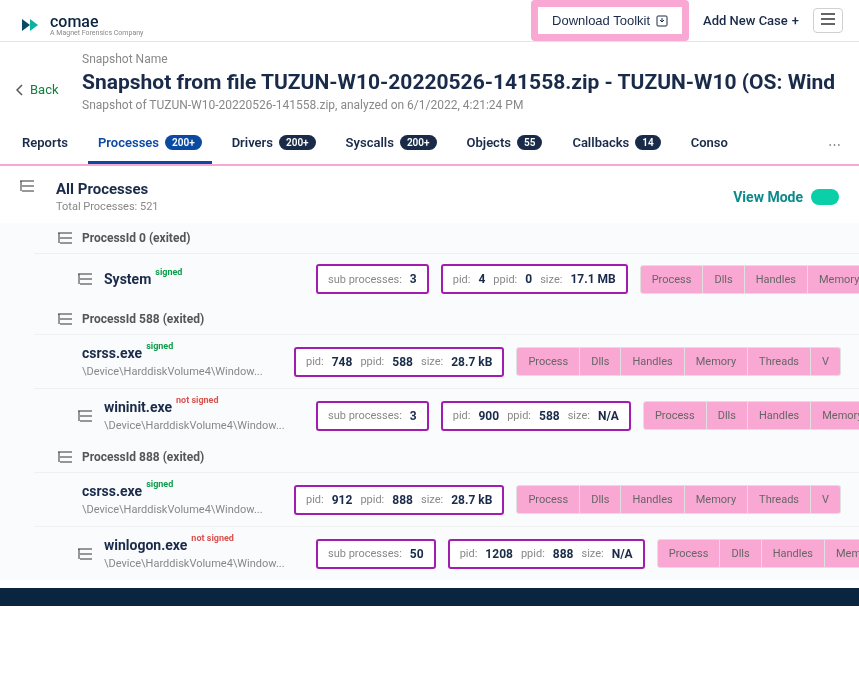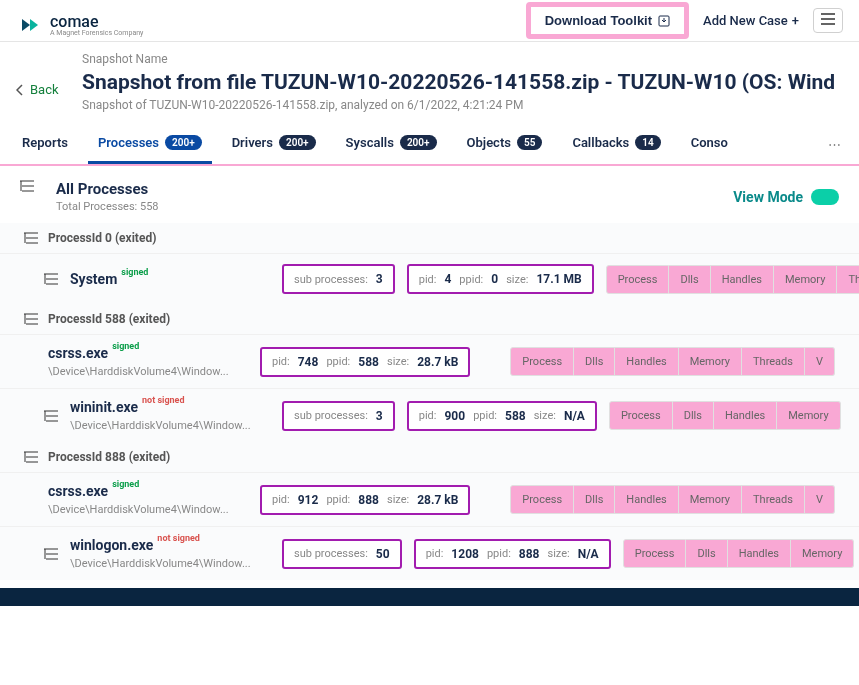--- a/index.html
+++ b/index.html
@@ -3,42 +3,42 @@
 <meta charset="utf-8">
 <style>
 * { margin: 0; padding: 0; box-sizing: border-box; }
 body { font-family: -apple-system, BlinkMacSystemFont, "Segoe UI", Roboto, sans-serif; font-size: 13px; color: #333; background: #fff; width: 859px; }
 .topbar { display: flex; align-items: center; justify-content: space-between; padding: 8px 16px; border-bottom: 1px solid #e5e5e5; height: 42px; }
 .logo { display: flex; align-items: center; gap: 6px; margin-top: 8px; }
 .logo-icon { width: 28px; height: 16px; }
 .logo-text { font-size: 16px; font-weight: 500; color: #0a2540; }
 .logo-sub { font-size: 7px; color: #888; display: block; margin-top: -2px; }
 .topbar-right { display: flex; align-items: center; gap: 14px; }
-.btn-outline { background: #fff; border: 5px solid #f9a8d4; border-radius: 4px; padding: 6px 14px; font-size: 13px; font-weight: 700; color: #1a2b4a; cursor: pointer; display: flex; align-items: center; gap: 6px; }
+.btn-outline { background: #fff; border: 7px solid #f9a8d4; border-radius: 4px; padding: 6px 14px; font-size: 13px; font-weight: 400; color: #1a2b4a; cursor: pointer; display: flex; align-items: center; gap: 6px; }
 .link-plain { font-size: 13px; color: #1a2b4a; font-weight: 500; cursor: pointer; display: flex; align-items: center; gap: 4px; }
 .hamburger { border: 1px solid #d0d0d0; border-radius: 4px; padding: 4px 7px; cursor: pointer; }
 .header-section { padding: 10px 16px 12px 16px; position: relative; }
 .back { position: absolute; left: 16px; top: 40px; display: flex; align-items: center; gap: 6px; font-size: 13px; color: #15803d; cursor: pointer; }
 .snap-label { font-size: 12px; color: #888; margin-left: 66px; margin-bottom: 4px; }
 .title { font-size: 21px; font-weight: 700; color: #1a2b4a; margin-left: 66px; white-space: nowrap; overflow: hidden; }
 .subtitle { font-size: 12px; color: #888; margin-left: 66px; margin-top: 4px; }
 .tabs { display: flex; align-items: center; border-bottom: 2px solid #f9a8d4; padding: 0 12px; position: relative; height: 42px; gap: 10px; }
 .tab { padding: 11px 10px; font-size: 13px; font-weight: 600; color: #1a2b4a; cursor: pointer; display: flex; align-items: center; gap: 6px; border-bottom: 3px solid transparent; }
 .tab.active { color: #0a4aa3; border-bottom: 3px solid #0a4aa3; }
 .badge { background: #1a2b4a; color: #fff; font-size: 10px; font-weight: 600; padding: 2px 7px; border-radius: 9px; }
 .tab.active .badge { background: #0a4aa3; }
 .more { margin-left: auto; padding: 6px; cursor: pointer; color: #666; }
 .section-head { display: flex; align-items: center; justify-content: space-between; padding: 14px 20px 10px 20px; }
 .sh-left { display: flex; align-items: flex-start; gap: 22px; }
 .sh-title { font-size: 15px; font-weight: 700; color: #1a2b4a; }
 .sh-sub { font-size: 11px; color: #888; margin-top: 2px; }
 .view-mode { display: flex; align-items: center; gap: 8px; font-size: 14px; font-weight: 700; color: #0a8a8a; cursor: pointer; }
 .toggle { width: 28px; height: 16px; background: #0bcfa8; border-radius: 10px; position: relative; }
 .icon-tree { width: 14px; height: 12px; display: inline-block; }
-.group { background: #fafbfc; }
+.group { background: #fafbfc; padding-left: 34px; }
 .group-head { padding: 8px 24px; font-size: 12px; font-weight: 700; color: #555; display: flex; align-items: center; gap: 10px; }
 .row { display: flex; align-items: center; padding: 10px 24px 10px 44px; gap: 12px; border-top: 1px solid #f0f0f0; min-height: 48px; position: relative; }
 .row.child { padding-left: 48px; }
 .rn-col { display: flex; flex-direction: column; min-width: 200px; }
 .rn-name { font-size: 14px; font-weight: 700; color: #1a2b4a; display: flex; align-items: flex-start; gap: 4px; }
 .rn-path { font-size: 11px; color: #888; margin-top: 4px; max-width: 200px; white-space: nowrap; overflow: hidden; text-overflow: ellipsis; }
 .sig { font-size: 9px; font-weight: 700; margin-top: -4px; }
 .sig.signed { color: #0b9e4a; }
 .sig.notsigned { color: #d9534f; }
 .chip { background: #fff; border: 2px solid #a21caf; border-radius: 3px; padding: 6px 10px; font-size: 11px; color: #888; display: flex; align-items: center; gap: 8px; white-space: nowrap; }
@@ -126,21 +126,21 @@
   <div class="more">⋯</div>
 </div>
 
 <div class="section-head">
   <div class="sh-left">
     <svg class="icon-tree" viewBox="0 0 14 12">
         <path d="M0 1h14M2 6h12M2 11h12M1 1v10" stroke="#333" fill="none"></path>
       </svg>
     <div>
       <div class="sh-title">All Processes</div>
-      <div class="sh-sub">Total Processes: 558</div>
+      <div class="sh-sub">Total Processes: 521</div>
     </div>
   </div>
   <div class="view-mode">
     <span>View Mode</span>
     <div class="toggle"></div>
   </div>
 </div>
 
 <div id="groups">
     <div class="group">

